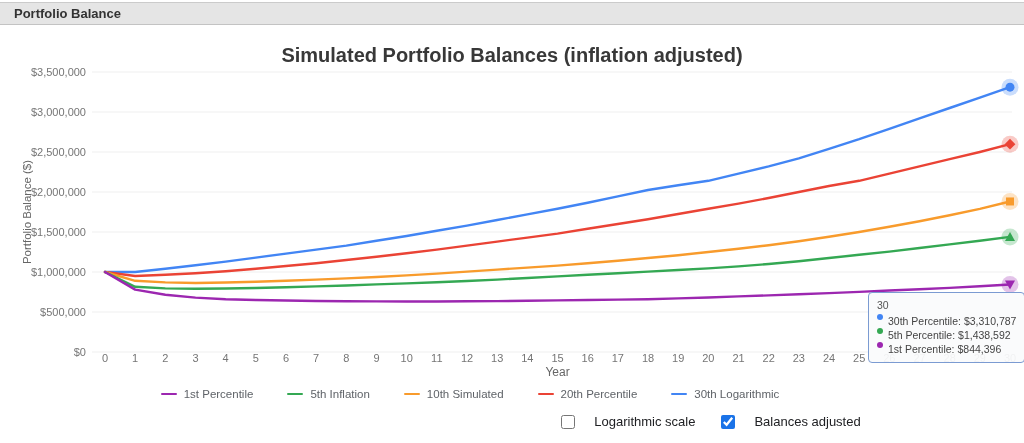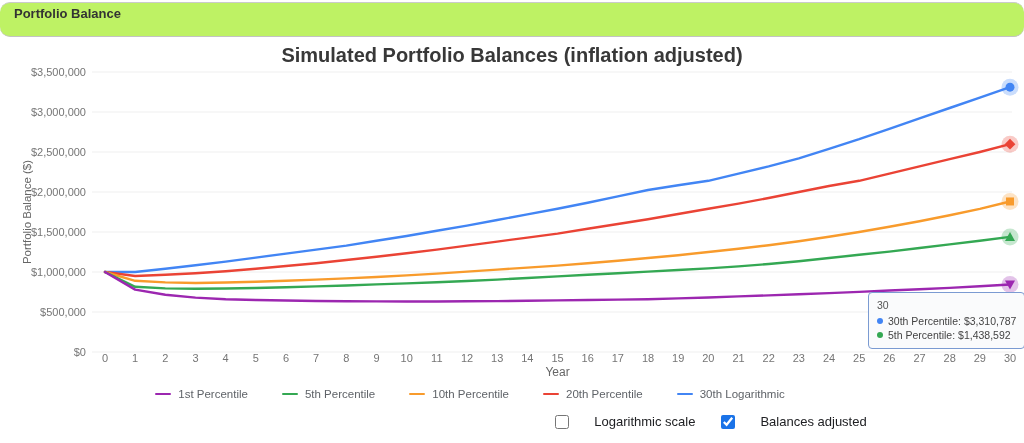--- a/index.html
+++ b/index.html
@@ -1,51 +1,51 @@
 <!DOCTYPE html>
 <html><head>
 <meta charset="utf-8">
 <style>
   * { margin:0; padding:0; box-sizing:border-box; }
   html,body { width:1024px; height:443px; background:#fff; overflow:hidden;
     font-family:"Liberation Sans", sans-serif; }
   .panel-header {
-    margin-top:2px; height:35px; background:#bef264;
+    margin-top:2px; height:23px; background:#e5e5e5;
     border-top:1px solid #cbcbcb; border-bottom:1px solid #c3c3c3;
     line-height:21px; padding-left:14px;
-    font-size:13px; font-weight:bold; color:#333;border-radius:10px;
+    font-size:13px; font-weight:bold; color:#333;
   }
   .chart-title {
     position:absolute; left:0; top:44px; width:1024px;
     text-align:center; font-size:20px; font-weight:bold; color:#383838;
   }
   #chart-svg { position:absolute; left:0; top:0; width:1024px; height:443px; }
   .tooltip {
     position:absolute; left:868px; top:292px; min-width:126px;
     background:rgba(250,251,252,0.93);
     border:1px solid #7b9bd2; border-radius:4px;
     padding:5px 8px 6px 8px; font-size:10.5px; color:#444;
     line-height:14px; white-space:nowrap; z-index:5;
   }
   .tooltip-header { color:#555; margin-bottom:2px; }
-  .tooltip-row { display:flex; align-items:center; }
+  .tooltip-row { display:flex; }
   .tooltip-dot { width:6px; height:6px; border-radius:50%; margin-right:5px; flex:0 0 6px; }
   .legend {
     position:absolute; left:0; top:388px; width:940px;
     display:flex; justify-content:center; gap:34px;
   }
   .legend-item { display:flex; align-items:center; gap:7px; cursor:pointer; }
   .legend-swatch { width:16px; height:2.5px; border-radius:2px; }
   .legend-label { font-size:11.5px; color:#5f6368; }
   .controls {
     position:absolute; left:0; top:414px; width:1024px;
     display:flex; justify-content:center; gap:26px;
     transform:translateX(199px);
   }
-  .control-item { display:flex; align-items:center; gap:25px; font-size:13px; color:#202124; cursor:pointer; }
+  .control-item { display:flex; align-items:center; gap:19px; font-size:13px; color:#202124; cursor:pointer; }
   .control-item input { width:14px; height:14px; accent-color:#1a73e8; cursor:pointer; }
 </style>
 </head>
 <body>
 
 <div class="panel-header">
   <span>Portfolio Balance</span>
 </div>
 
 <div class="chart-title">Simulated Portfolio Balances (inflation adjusted)</div>
@@ -135,35 +135,39 @@
   <div class="tooltip-header">30</div>
   <div id="tooltip-rows">
       <div class="tooltip-row">
         <span class="tooltip-dot" style="background:#4285f4"></span>
         <span>30th Percentile: $3,310,787</span>
       </div>
       <div class="tooltip-row">
         <span class="tooltip-dot" style="background:#34a853"></span>
         <span>5th Percentile: $1,438,592</span>
       </div>
+      <div class="tooltip-row">
+        <span class="tooltip-dot" style="background:#9c27b0"></span>
+        <span>1st Percentile: $844,396</span>
+      </div>
     </div>
 </div>
 
 <div class="legend" id="legend">
     <div class="legend-item">
       <span class="legend-swatch" style="background:#9c27b0"></span>
       <span class="legend-label">1st Percentile</span>
     </div>
     <div class="legend-item">
       <span class="legend-swatch" style="background:#34a853"></span>
-      <span class="legend-label">5th Percentile</span>
+      <span class="legend-label">5th Inflation</span>
     </div>
     <div class="legend-item">
       <span class="legend-swatch" style="background:#f89b2c"></span>
-      <span class="legend-label">10th Percentile</span>
+      <span class="legend-label">10th Simulated</span>
     </div>
     <div class="legend-item">
       <span class="legend-swatch" style="background:#ea4335"></span>
       <span class="legend-label">20th Percentile</span>
     </div>
     <div class="legend-item">
       <span class="legend-swatch" style="background:#4285f4"></span>
       <span class="legend-label">30th Logarithmic</span>
     </div>
   </div>

